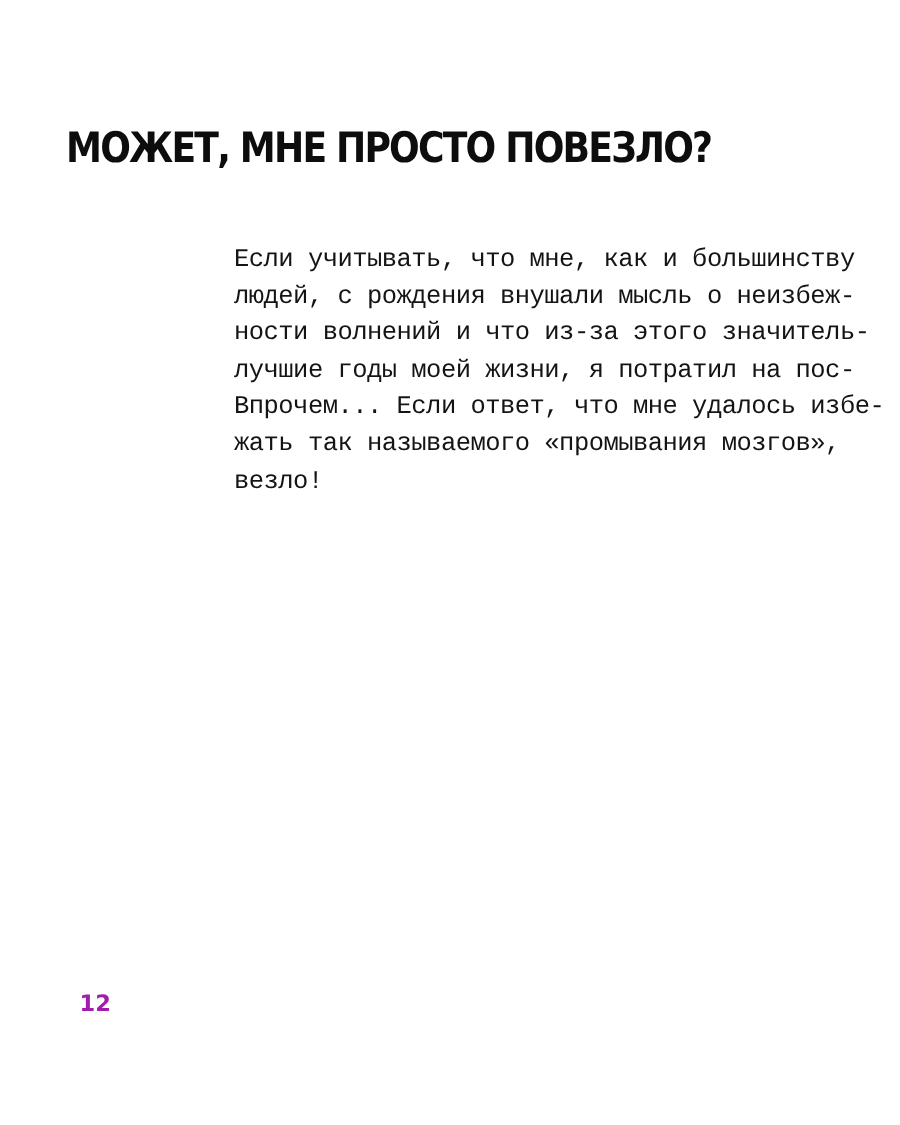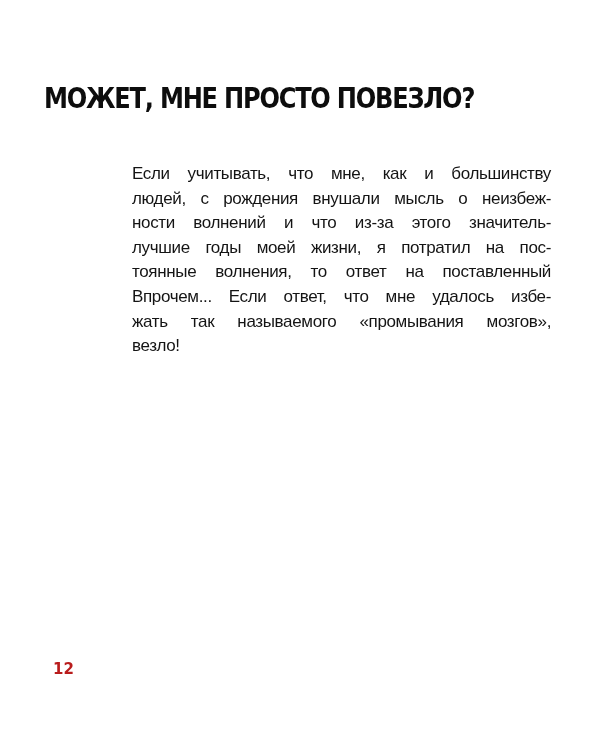--- a/index.html
+++ b/index.html
@@ -22,48 +22,48 @@
       white-space: nowrap;
       color: #0d0d0d;
     }
     .body-text {
       position: absolute;
       left: 132px; top: 162px;
       width: 419px;
     }
     .line {
       display: block;
-      font-family: Liberation Sans, sans-serif;
+      font-family: Liberation Mono, monospace;
       font-size: 17px;
       height: 24.6px;
       line-height: 24.6px;
       text-align: justify;
       text-align-last: justify;
       white-space: nowrap;
       letter-spacing: -0.35px;
+      margin-left: 24px;
     }
     .line.last { text-align-last: left; }
     .page-number {
       position: absolute;
       left: 53px; top: 660px;
       font-family: "DejaVu Sans", sans-serif;
       font-weight: bold;
       font-size: 15px;
-      color: #b91c1c;
+      color: #a21caf;
     }
   </style>
 </head>
 <body>
 
 <div class="heading">МОЖЕТ, МНЕ ПРОСТО ПОВЕЗЛО?</div>
 
 <div class="body-text">
   <span class="line">Если учитывать, что мне, как и большинству</span>
   <span class="line">людей, с рождения внушали мысль о неизбеж-</span>
   <span class="line">ности волнений и что из-за этого значитель-</span>
   <span class="line">лучшие годы моей жизни, я потратил на пос-</span>
-  <span class="line">тоянные волнения, то ответ на поставленный</span>
   <span class="line">Впрочем... Если ответ, что мне удалось избе-</span>
   <span class="line">жать так называемого «промывания мозгов»,</span>
   <span class="line last">везло!</span>
 </div>
 
 <div class="page-number">12</div>
 
 </body></html>

